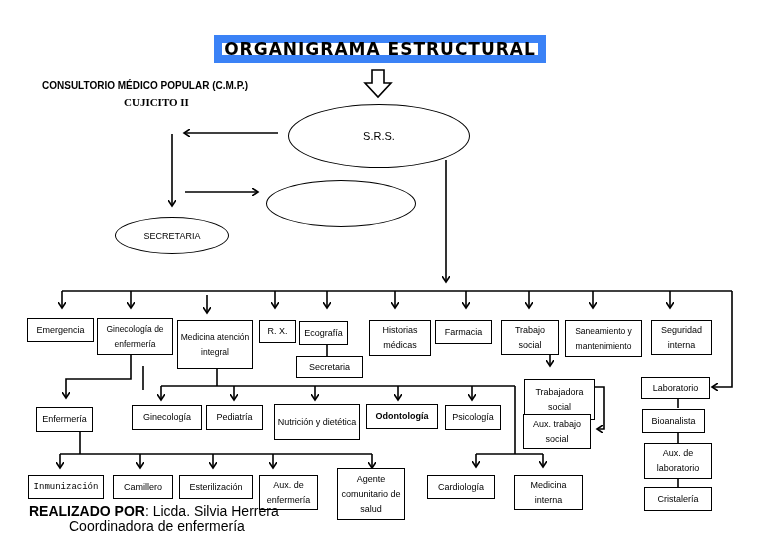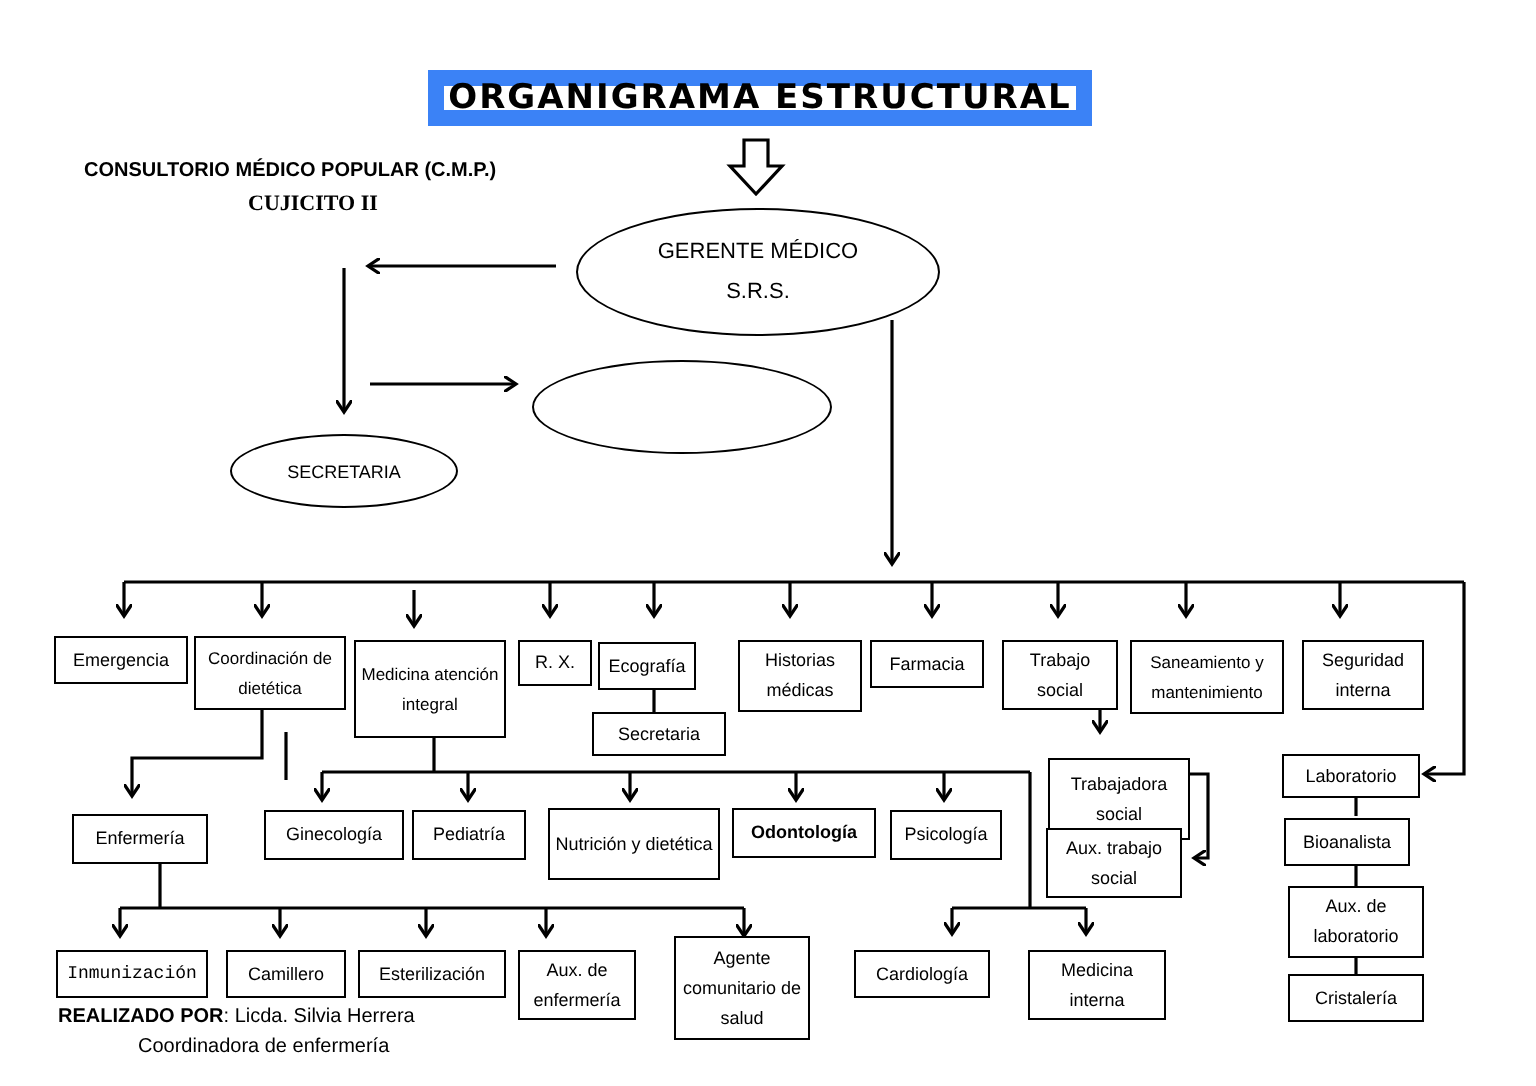--- a/index.html
+++ b/index.html
@@ -3,21 +3,21 @@
 <meta charset="utf-8">
 <style>
   html, body { margin: 0; padding: 0; background: #ffffff; }
   body { width: 768px; height: 543px; position: relative; overflow: hidden; font-family: "Liberation Sans", "DejaVu Sans", sans-serif; color: #000; }
   #canvas { position: absolute; left: 0; top: 0; width: 768px; height: 543px; }
   .title-box { position: absolute; left: 214px; top: 35px; width: 332px; height: 28px; border: 8px solid #3b82f6; box-sizing: border-box; display: flex; align-items: center; justify-content: center; font-family: "DejaVu Sans", sans-serif; font-weight: bold; font-size: 17px; letter-spacing: 1px; }
   .hdr { position: absolute; font-weight: bold; font-size: 10px; white-space: nowrap; }
   .box { position: absolute; border: 1.5px solid #000; box-sizing: border-box; display: flex; align-items: center; justify-content: center; text-align: center; font-size: 9px; line-height: 15px; background: #fff; padding: 0 2px; }
   .box.bold { font-weight: bold; font-size: 8.5px; }
   .ell { position: absolute; border: 1.8px solid #000; border-radius: 50%; box-sizing: border-box; display: flex; align-items: center; justify-content: center; text-align: center; font-size: 11px; line-height: 20px; background: #fff; }
-  .foot { position: absolute; font-size: 10px; white-space: nowrap; }
+  .foot { position: absolute; font-size: 14px; white-space: nowrap; }
   .foot b { font-weight: bold; }
 </style>
 </head>
 <body>
 
 <svg id="canvas" viewBox="0 0 768 543" xmlns="http://www.w3.org/2000/svg">
   <defs>
     <marker id="ah" markerWidth="8" markerHeight="8" refX="6" refY="4" orient="auto" markerUnits="userSpaceOnUse">
       <path d="M0,0 L6,4 L0,8" fill="none" stroke="#000" stroke-width="1.6"></path>
     </marker>
@@ -82,39 +82,38 @@
     <line x1="678" y1="478" x2="678" y2="487"></line>
   </g>
 </svg>
 
 <div class="title-box">ORGANIGRAMA ESTRUCTURAL</div>
 
 <div class="hdr" style="left:42px; top:80px;">CONSULTORIO MÉDICO POPULAR (C.M.P.)</div>
 <div class="hdr" style="left:124px; top:96px; font-family:'Liberation Serif','DejaVu Serif',serif; font-size:11px;">CUJICITO II</div>
 
 <div class="ell" style="left:288px; top:104px; width:182px; height:64px; flex-direction:column;">
-  <span>GERENTE MÉDICO</span>
   <span>S.R.S.</span>
 </div>
 <div class="ell" style="left:266px; top:180px; width:150px; height:47px;"></div>
 <div class="ell" style="left:115px; top:217px; width:114px; height:37px; font-size:9px;">SECRETARIA</div>
 
 <div class="box" style="left:27px; top:318px; width:67px; height:24px;">Emergencia</div>
-<div class="box bold" style="left:97px; top:318px; width:76px; height:37px; font-weight:normal;">Coordinación de dietética</div>
+<div class="box bold" style="left:97px; top:318px; width:76px; height:37px; font-weight:normal;">Ginecología de enfermería</div>
 <div class="box bold" style="left:177px; top:320px; width:76px; height:49px; font-weight:normal;">Medicina atención integral</div>
 <div class="box" style="left:259px; top:320px; width:37px; height:23px;">R. X.</div>
 <div class="box" style="left:299px; top:321px; width:49px; height:24px;">Ecografía</div>
 <div class="box" style="left:296px; top:356px; width:67px; height:22px;">Secretaria</div>
 <div class="box" style="left:369px; top:320px; width:62px; height:36px;">Historias médicas</div>
 <div class="box" style="left:435px; top:320px; width:57px; height:24px;">Farmacia</div>
 <div class="box" style="left:501px; top:320px; width:58px; height:35px;">Trabajo social</div>
 <div class="box bold" style="left:565px; top:320px; width:77px; height:37px; font-weight:normal;">Saneamiento y mantenimiento</div>
 <div class="box" style="left:651px; top:320px; width:61px; height:35px;">Seguridad interna</div>
 
-<div class="box" style="left:36px; top:407px; width:68px; height:25px;">Enfermería</div>
+<div class="box" style="left:36px; top:407px; width:57px; height:25px;">Enfermería</div>
 <div class="box" style="left:28px; top:475px; width:76px; height:24px;font-family:Liberation Mono, monospace;">Inmunización</div>
 <div class="box" style="left:113px; top:475px; width:60px; height:24px;">Camillero</div>
 <div class="box" style="left:179px; top:475px; width:74px; height:24px;">Esterilización</div>
 <div class="box" style="left:259px; top:475px; width:59px; height:35px;">Aux. de enfermería</div>
 <div class="box" style="left:337px; top:468px; width:68px; height:52px;">Agente comunitario de salud</div>
 
 <div class="box" style="left:132px; top:405px; width:70px; height:25px;">Ginecología</div>
 <div class="box" style="left:206px; top:405px; width:57px; height:25px;">Pediatría</div>
 <div class="box" style="left:274px; top:404px; width:86px; height:36px;">Nutrición y dietética</div>
 <div class="box" style="left:366px; top:404px; width:72px; height:25px;font-weight:bold;">Odontología</div>

